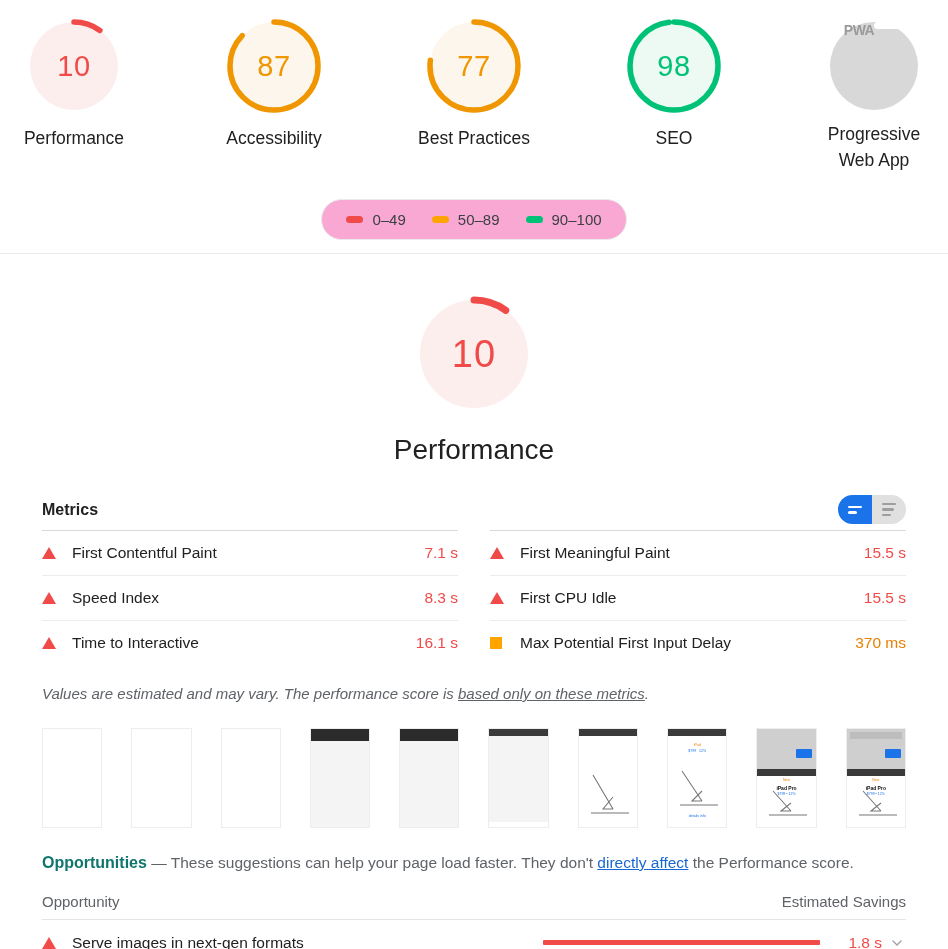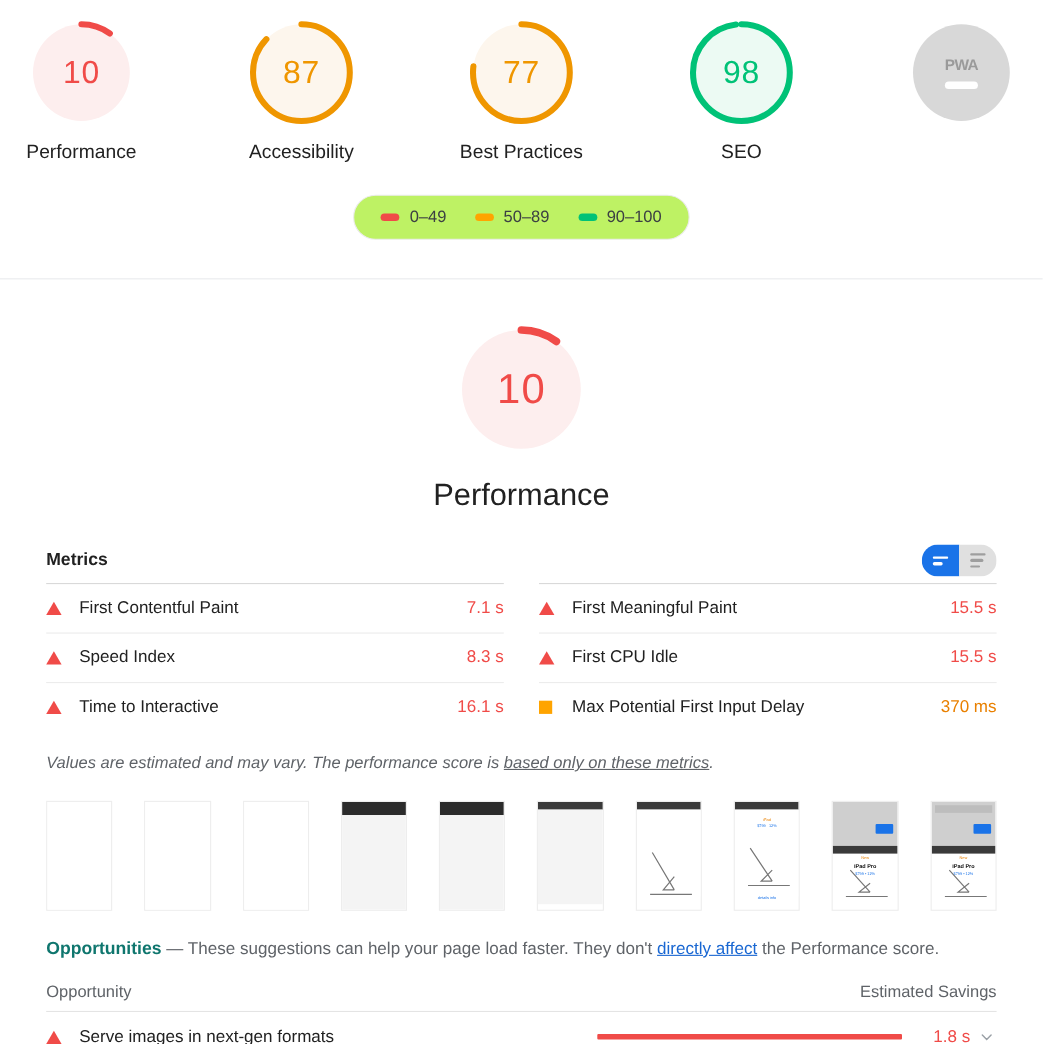--- a/index.html
+++ b/index.html
@@ -48,22 +48,22 @@
     line-height: 26px;
     text-align: center;
     color: #212121;
     max-width: 130px;
   }
   
   .pwa-badge {
     width: 88px; height: 88px;
     border-radius: 50%;
     background: #d8d8d8;
-    display: flex; flex-direction: column;
-    align-items: center; justify-content: center;
+    display: flex; flex-direction: row;
+    justify-content: center;
     margin-top: 4px;
   }
   .pwa-text {
     font-size: 14px;
     letter-spacing: -0.5px;
     color: #9a9a9a;
     font-weight: 700;
     margin-bottom: 7px;
   }
   .pwa-dash {
@@ -72,21 +72,21 @@
 
   
   .legend-row { display: flex; justify-content: center; margin-top: 26px; }
   .legend {
     border: 1px solid #ebebeb;
     border-radius: 24px;
     padding: 11px 24px;
     display: flex;
     align-items: center;
     gap: 26px;
-    background: #bef264;
+    background: #f9a8d4;
   }
   .legend-item { display: flex; align-items: center; gap: 9px; }
   .legend-pill { width: 17px; height: 7px; border-radius: 4px; display:block; }
   .legend-text { font-size: 15px; color: #3c4043; }
 
   
   .perf-header {
     padding-top: 42px;
     display: flex; flex-direction: column; align-items: center;
   }
@@ -261,20 +261,21 @@
             </svg>
             <div class="gauge-num" style="color: rgb(0, 194, 119);">98</div>
           </div>
           <div class="gauge-label">SEO</div>
         </div>
         <div class="gauge-item">
           <div class="pwa-badge" style="background: rgb(216, 216, 216);">
             <div class="pwa-text" style="color: rgb(154, 154, 154);">PWA</div>
             <div class="pwa-dash"></div>
           </div>
+          <div class="gauge-label">Progressive Web App</div>
         </div>
       </div>
 
     <div class="legend-row">
       <div class="legend" id="legend">
           <div class="legend-item">
             <span class="legend-pill" style="background: rgb(240, 75, 72);"></span>
             <span class="legend-text">0–49</span>
           </div>
           <div class="legend-item">

